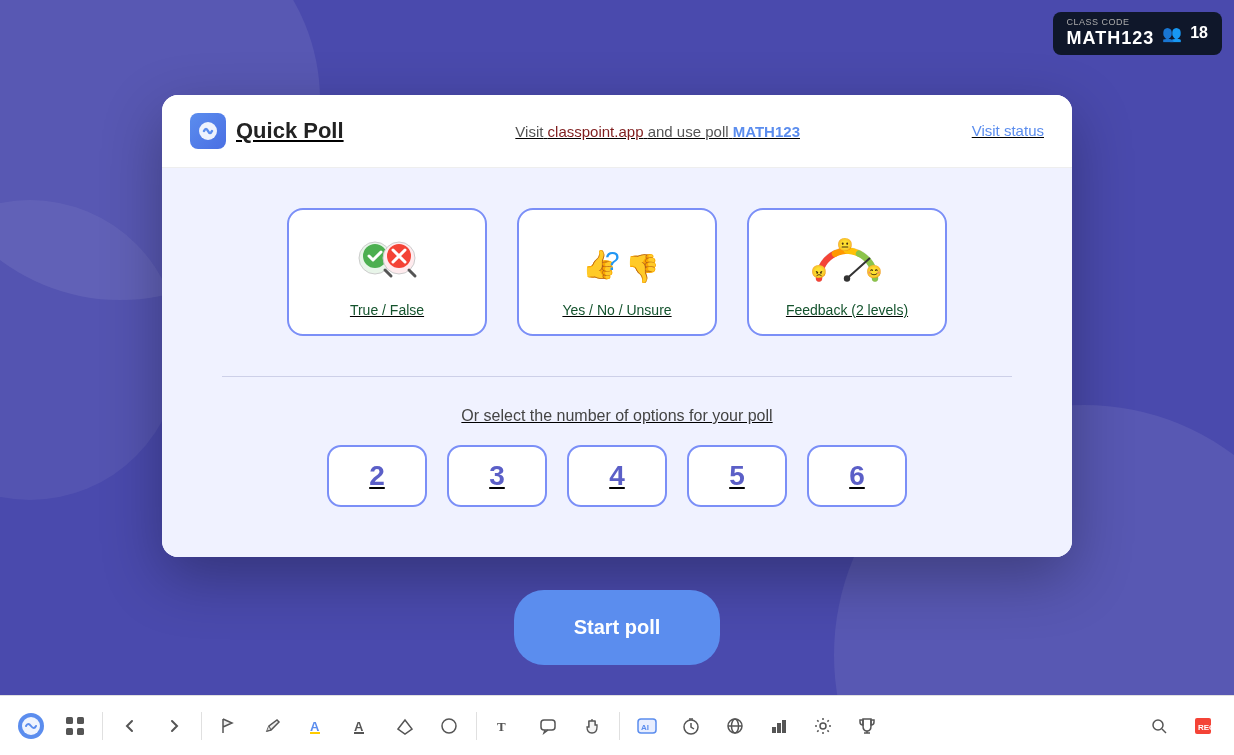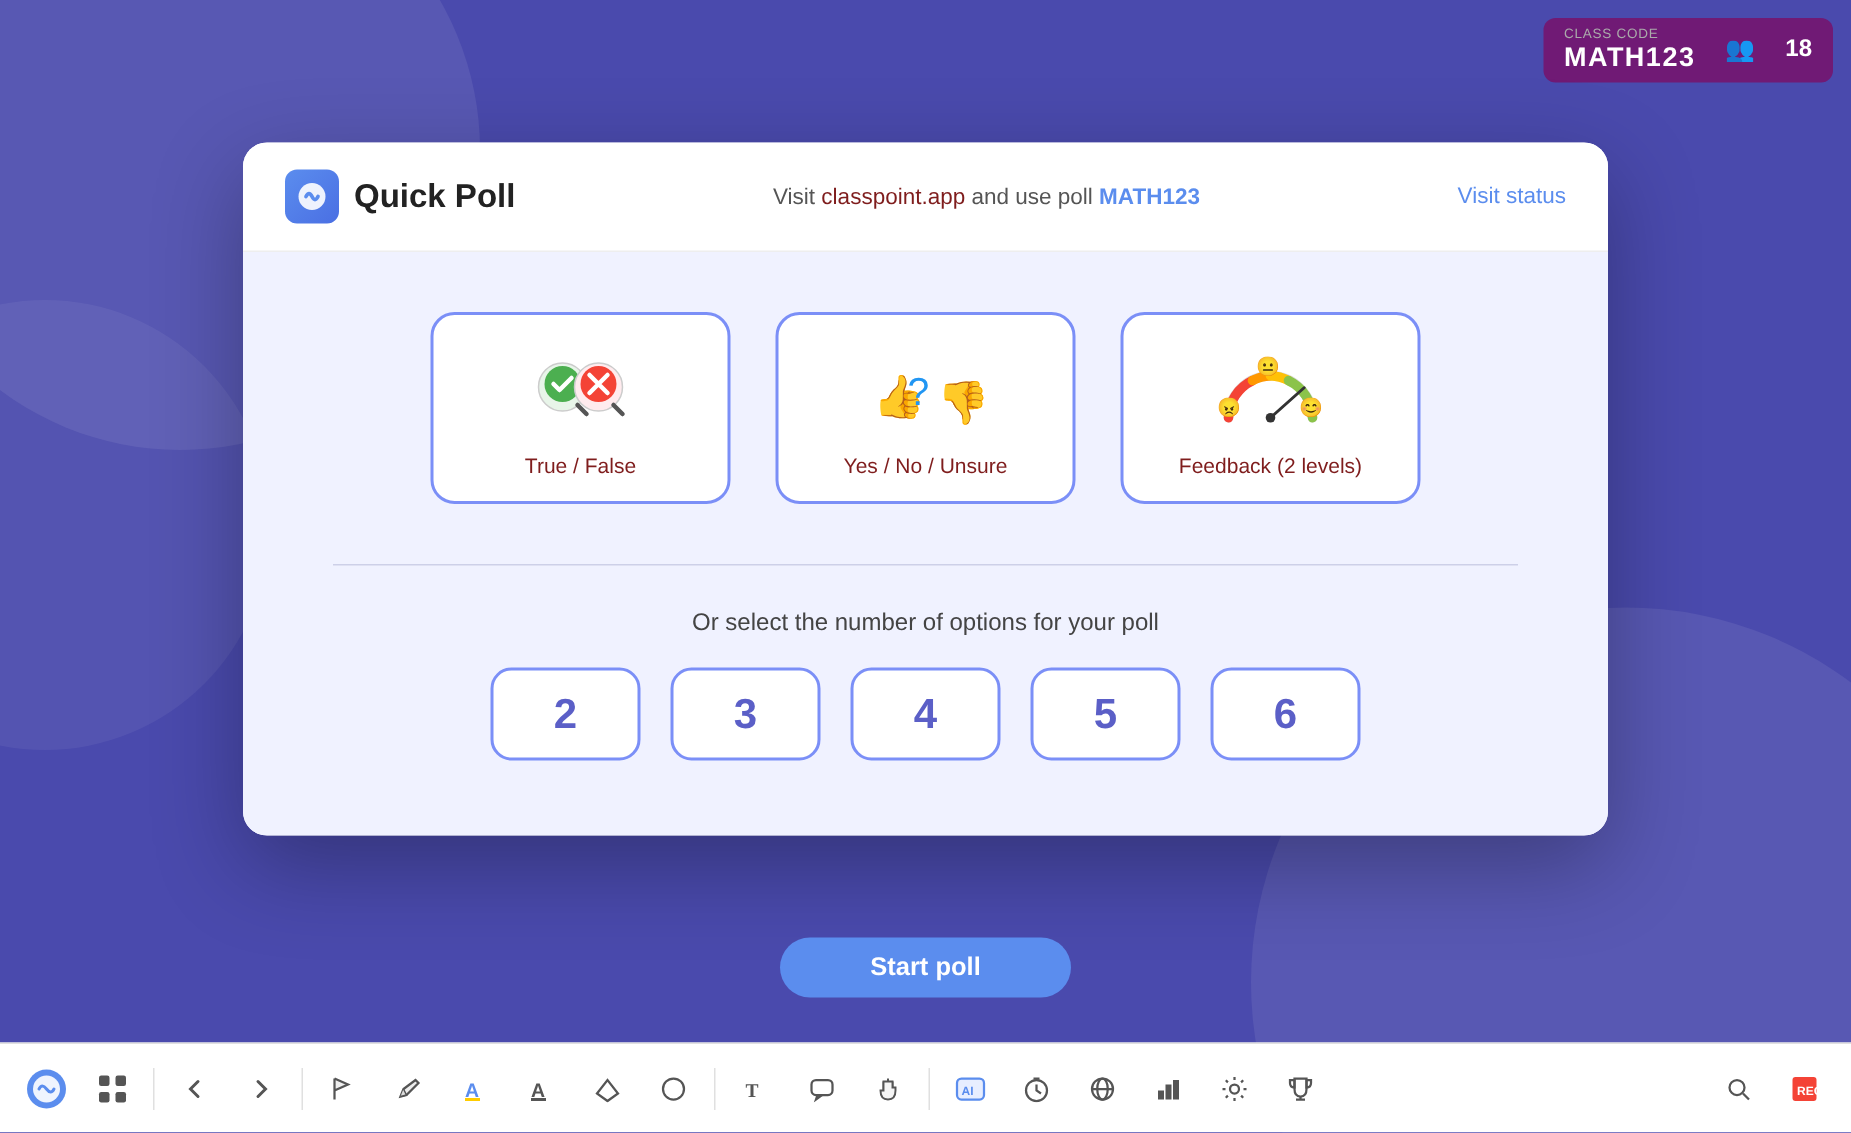--- a/index.html
+++ b/index.html
@@ -30,27 +30,27 @@
       width: 300px; height: 300px;
       top: 200px; left: -120px;
       background: rgba(255,255,255,0.06);
     }
 
     
     .class-badge {
       position: absolute;
       top: 12px;
       right: 12px;
-      background: #701a75;
+      background: #0f172a;
       color: white;
       border-radius: 8px;
       padding: 6px 14px;
       display: flex;
       align-items: center;
-      gap: 20px;
+      gap: 8px;
       font-size: 15px;
       font-weight: 600;
     }
     .class-badge .class-code-label {
       font-size: 9px;
       font-weight: 400;
       color: #aaa;
       line-height: 1.1;
       text-transform: uppercase;
       letter-spacing: 0.5px;
@@ -72,20 +72,21 @@
     
     .modal {
       position: absolute;
       top: 95px;
       left: 162px;
       width: 910px;
       background: white;
       border-radius: 16px;
       overflow: hidden;
       box-shadow: 0 20px 60px rgba(0,0,0,0.3);
+      text-decoration: underline;
     }
 
     
     .modal-header {
       display: flex;
       align-items: center;
       justify-content: space-between;
       padding: 18px 28px;
       background: white;
       border-bottom: 1px solid #eee;
@@ -160,21 +161,21 @@
     .poll-type-icon {
       width: 80px;
       height: 60px;
       display: flex;
       align-items: center;
       justify-content: center;
       font-size: 36px;
     }
     .poll-type-label {
       font-size: 14px;
-      color: #7f1d1d;
+      color: #14532d;
       font-weight: 500;
     }
 
     
     .divider {
       border: none;
       border-top: 1px solid #cdd0e8;
       margin-bottom: 30px;
     }
 
@@ -211,22 +212,22 @@
     .start-poll-container {
       display: flex;
       justify-content: center;
       padding: 20px 0 10px;
     }
     .start-poll-btn {
       background: #5b8dee;
       color: white;
       border: none;
       border-radius: 30px;
-      padding: 10px 60px;
-      font-size: 17px;
+      padding: 26px 60px;
+      font-size: 20px;
       font-weight: 600;
       cursor: pointer;
       transition: background 0.2s;
     }
 
     
     .toolbar {
       position: absolute;
       bottom: 0;
       left: 0;

